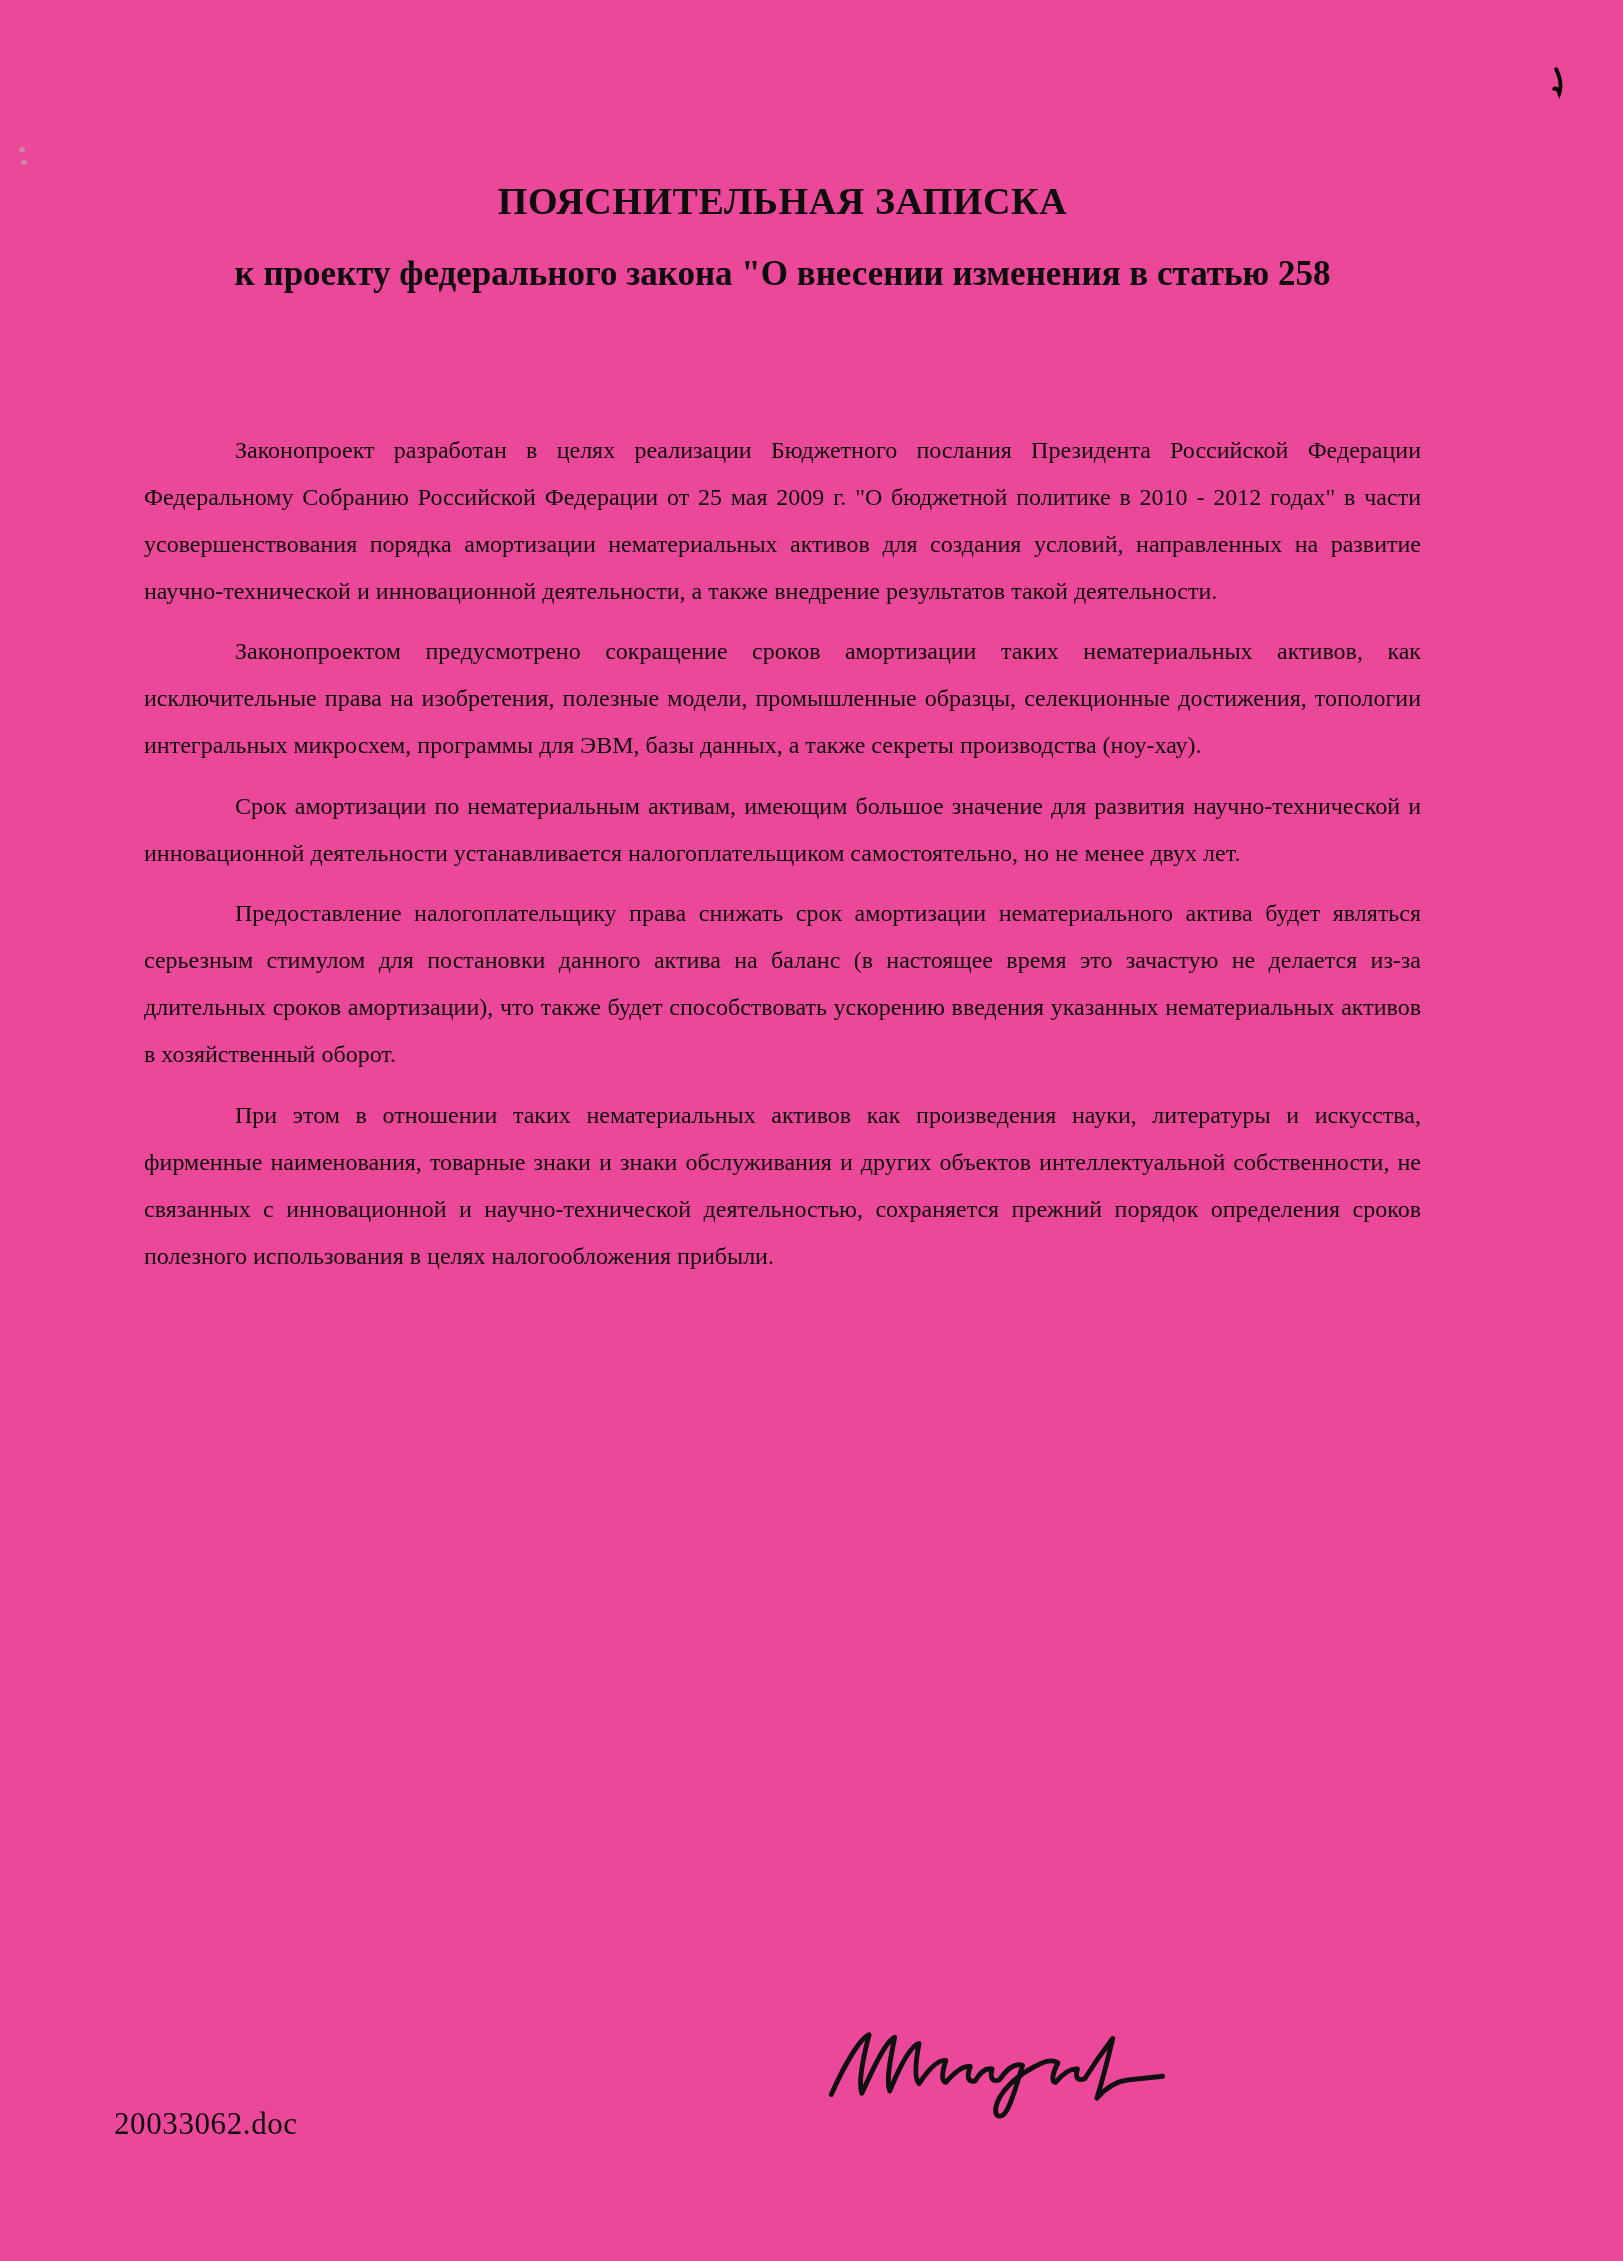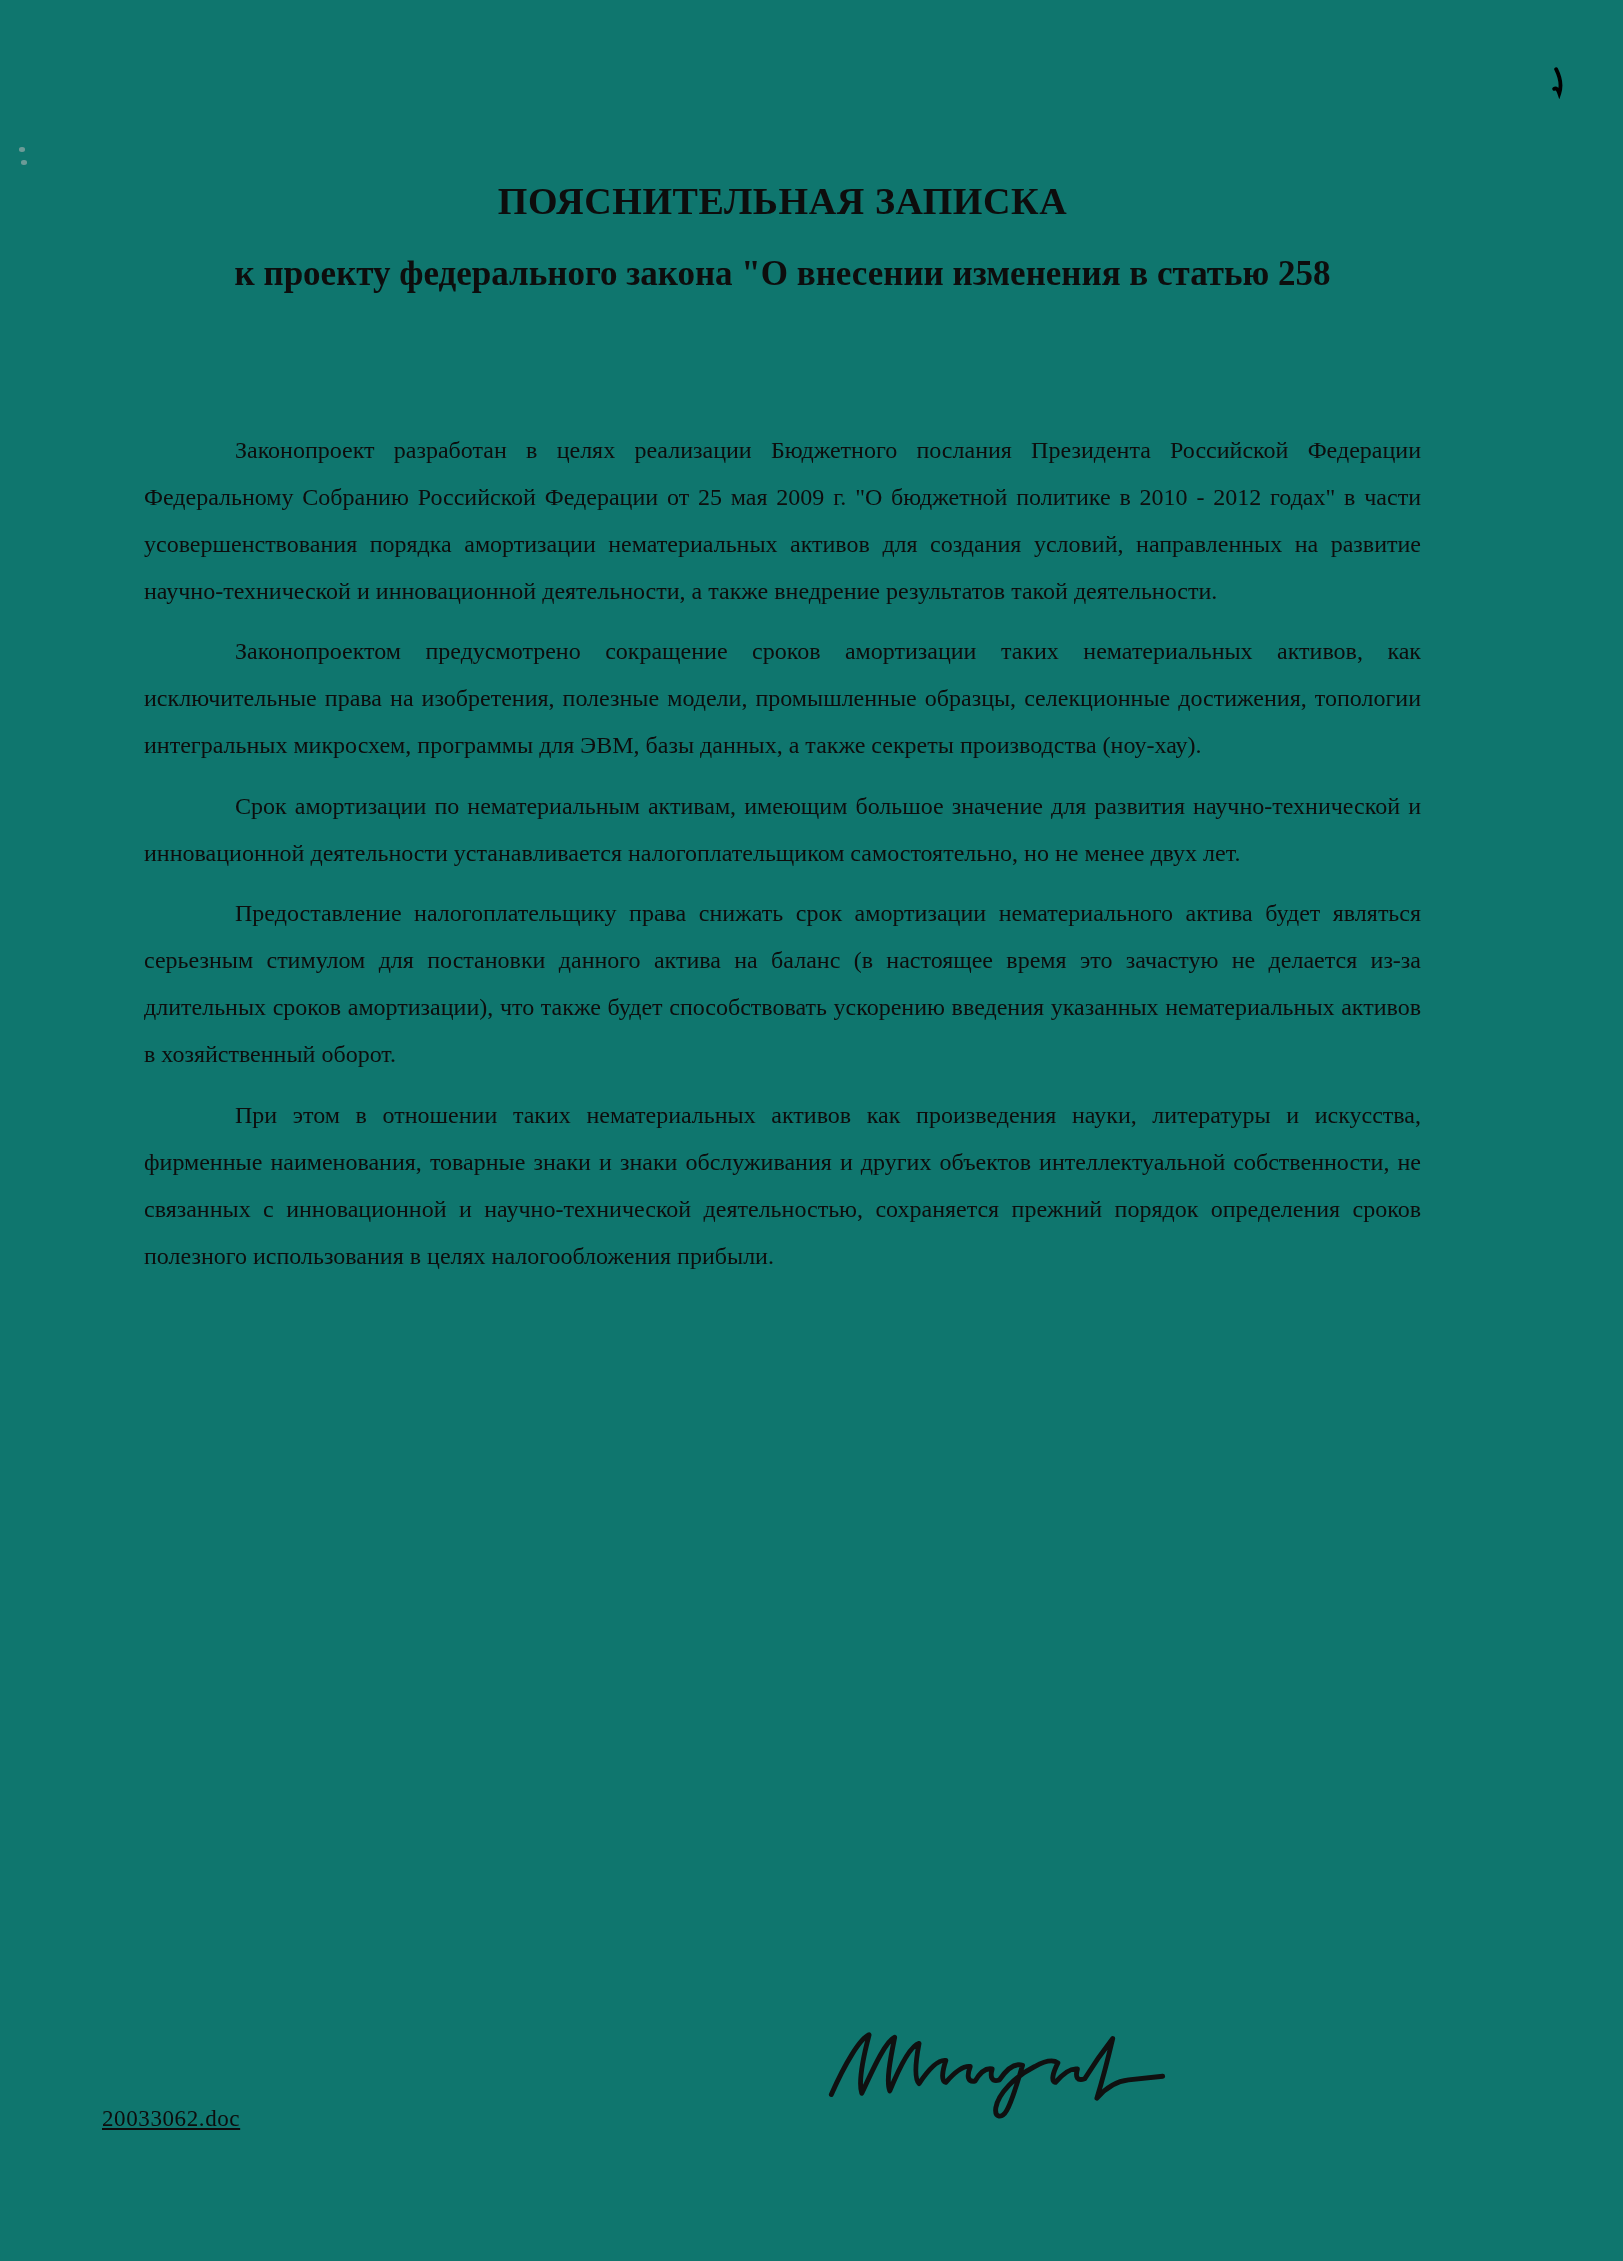--- a/index.html
+++ b/index.html
@@ -1,21 +1,21 @@
 <!DOCTYPE html>
 <html style="font-size:10.2px"><head>
 <meta charset="utf-8">
 <style>
   * { margin: 0; padding: 0; box-sizing: border-box; }
   html, body { background: #ffffff; }
   .page {
     position: relative;
     width: 1623px;
     height: 2261px;
-    background: #0f766e;
+    background: #ec4899;
     font-family: "Liberation Serif", serif;
     color: #0d0d0d;
     overflow: hidden;
   }
   .header {
     position: absolute;
     top: 180px;
     left: 144px;
     width: 1277px;
     text-align: center;
@@ -47,25 +47,24 @@
   }
   .signature {
     position: absolute;
     left: 818px;
     top: 1991px;
     width: 358px;
     height: 134px;
   }
   .footer-filename {
     position: absolute;
-    left: 102px;
+    left: 114px;
     top: 2106px;
-    font-size: 23px;
+    font-size: 31px;
     letter-spacing: 0.6px;
-    text-decoration: underline;
   }
   .tickmark {
     position: absolute;
     left: 1551px;
     top: 66px;
   }
   .speck {
     position: absolute;
     width: 5.8px;
     height: 4.5px;

